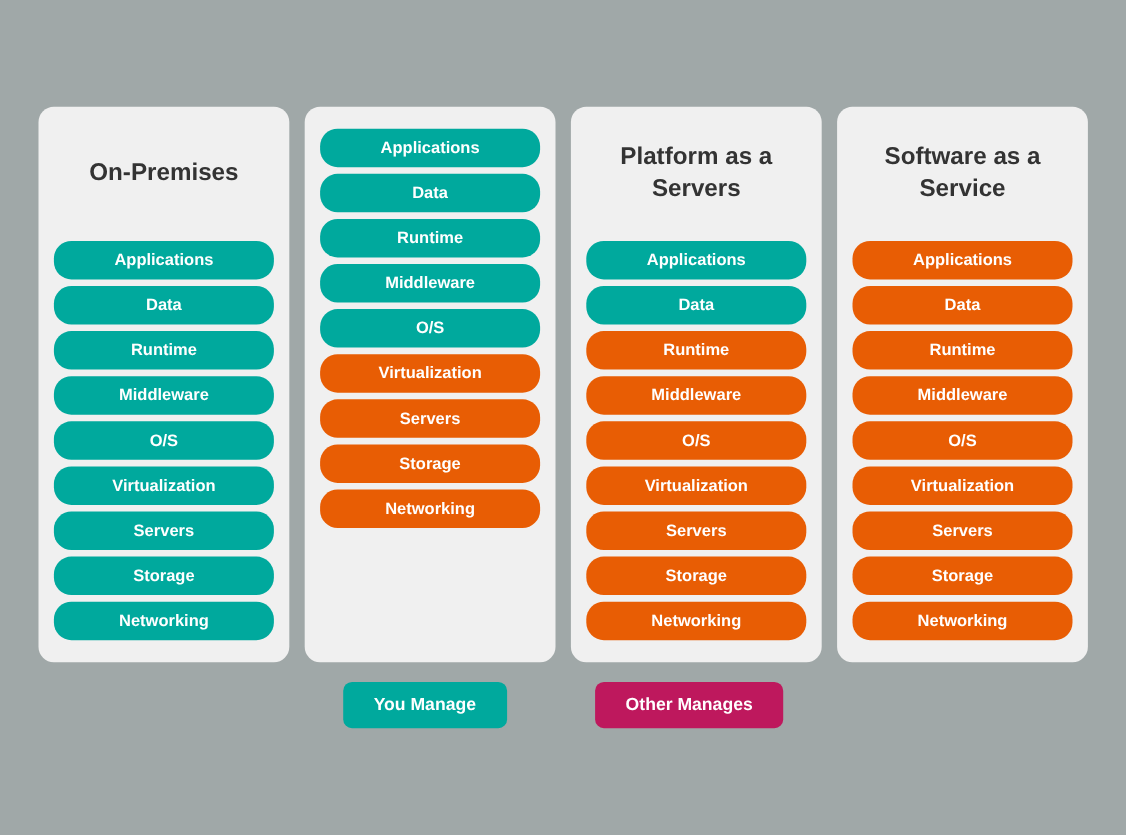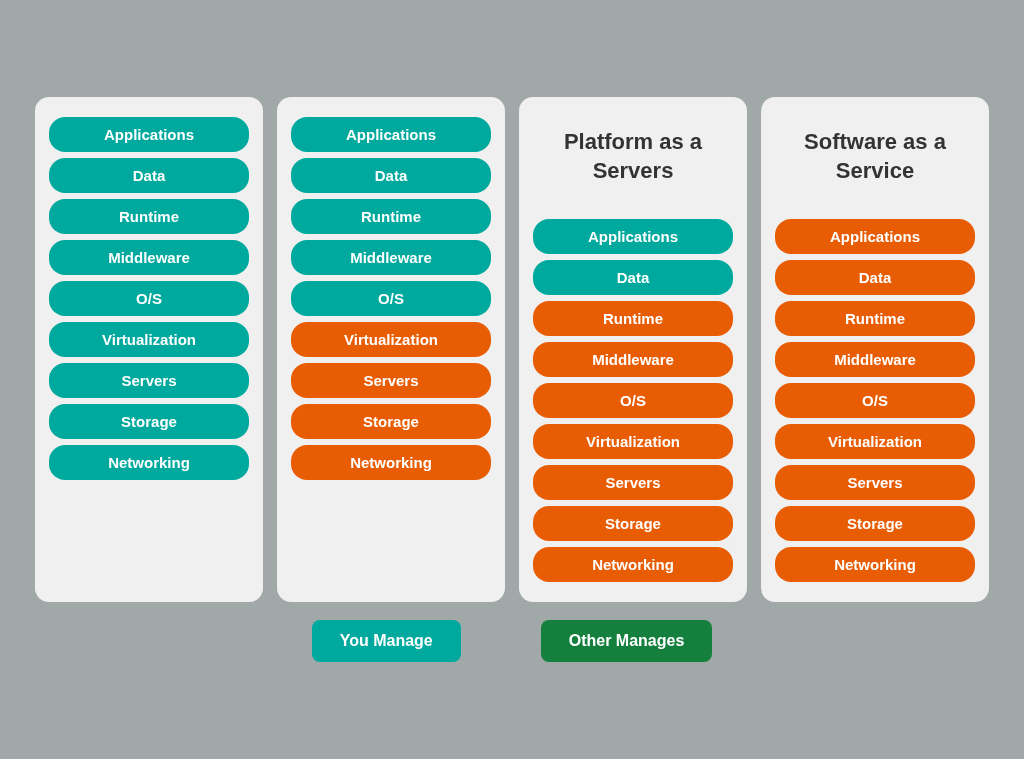--- a/index.html
+++ b/index.html
@@ -84,29 +84,30 @@
 
     .legend-badge {
       padding: 12px 28px;
       border-radius: 8px;
       font-size: 16px;
       font-weight: 700;
       color: #fff;
     }
 
     .legend-teal { background-color: #00a99d; }
-    .legend-orange { background-color: #15803d; }
+    .legend-orange { background-color: #be185d; }
   </style>
 </head>
 <body>
 
 <div class="main-container">
   <div class="columns-row">
 
   <div class="column">
+        <div class="column-title">On-Premises</div>
         <div class="items-list">
           <div class="item-badge teal">Applications</div>
           <div class="item-badge teal">Data</div>
           <div class="item-badge teal">Runtime</div>
           <div class="item-badge teal">Middleware</div>
           <div class="item-badge teal">O/S</div>
           <div class="item-badge teal">Virtualization</div>
           <div class="item-badge teal">Servers</div>
           <div class="item-badge teal">Storage</div>
           <div class="item-badge teal">Networking</div>

